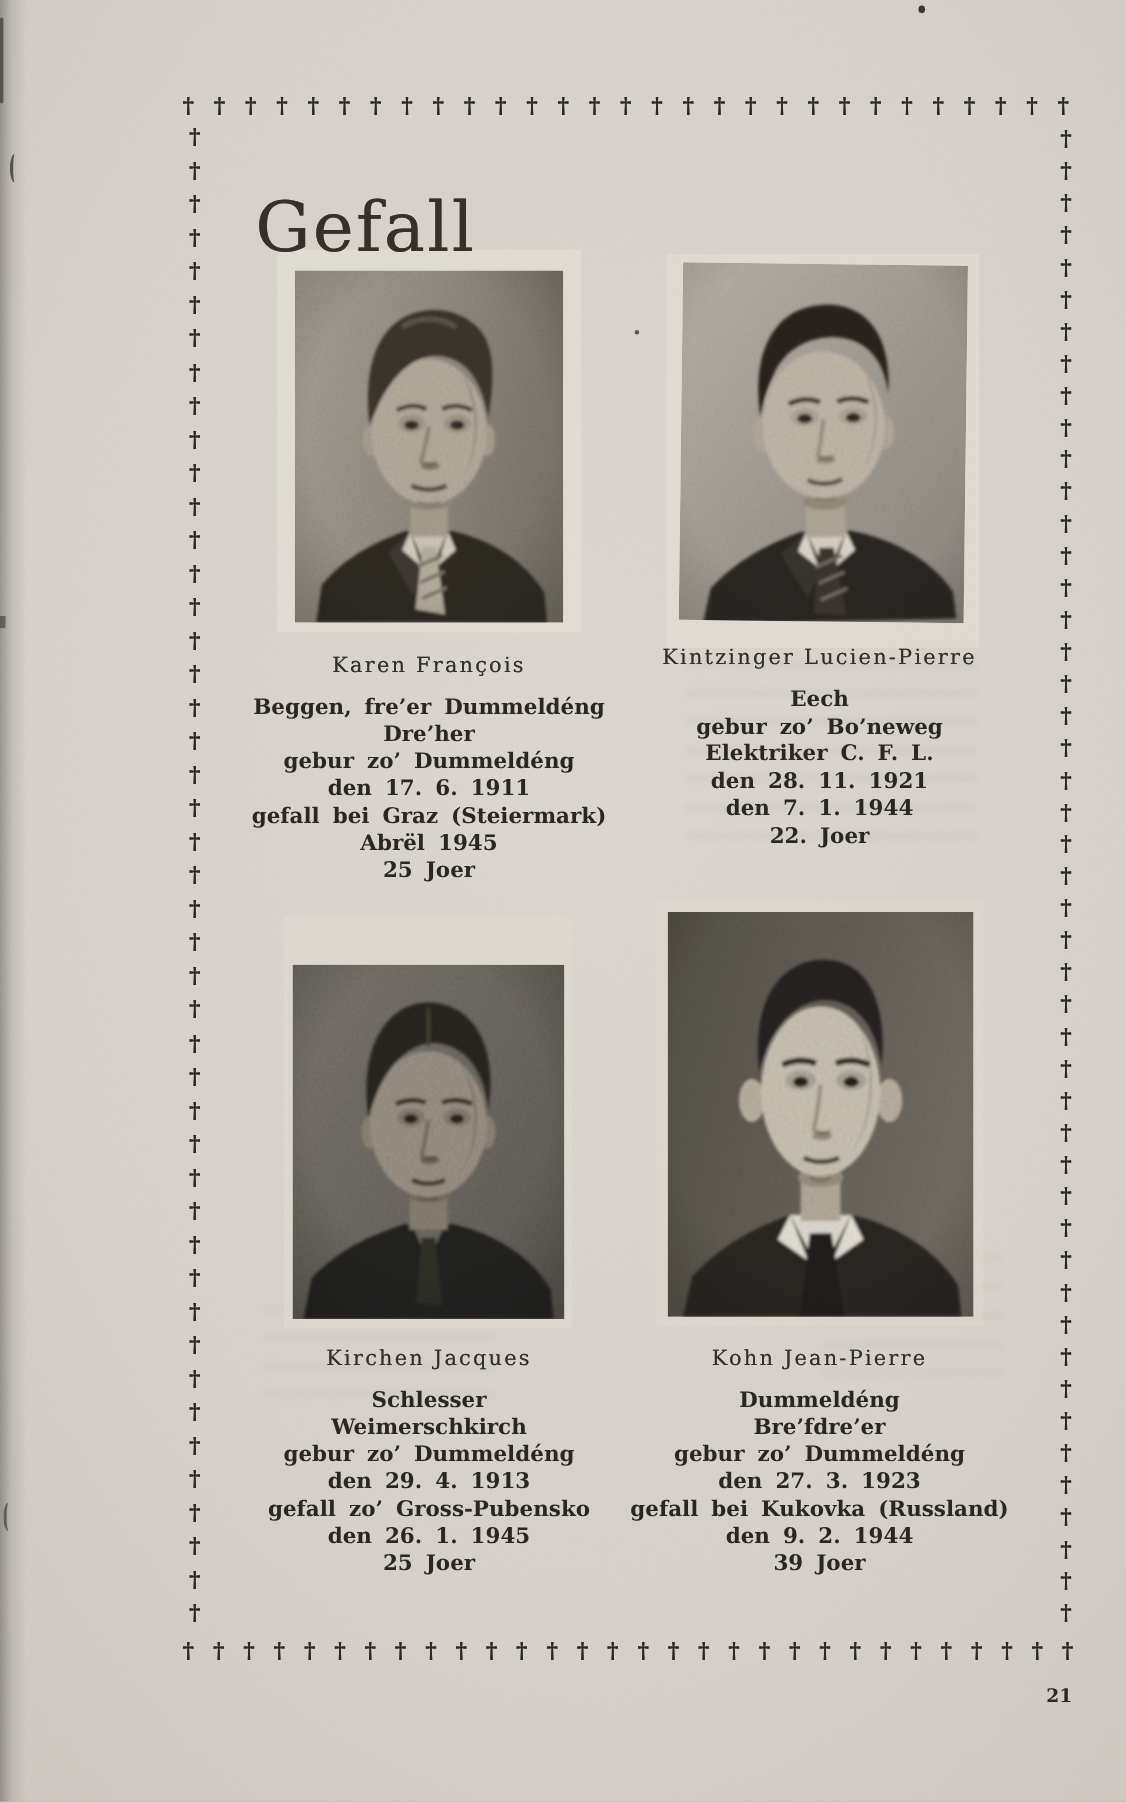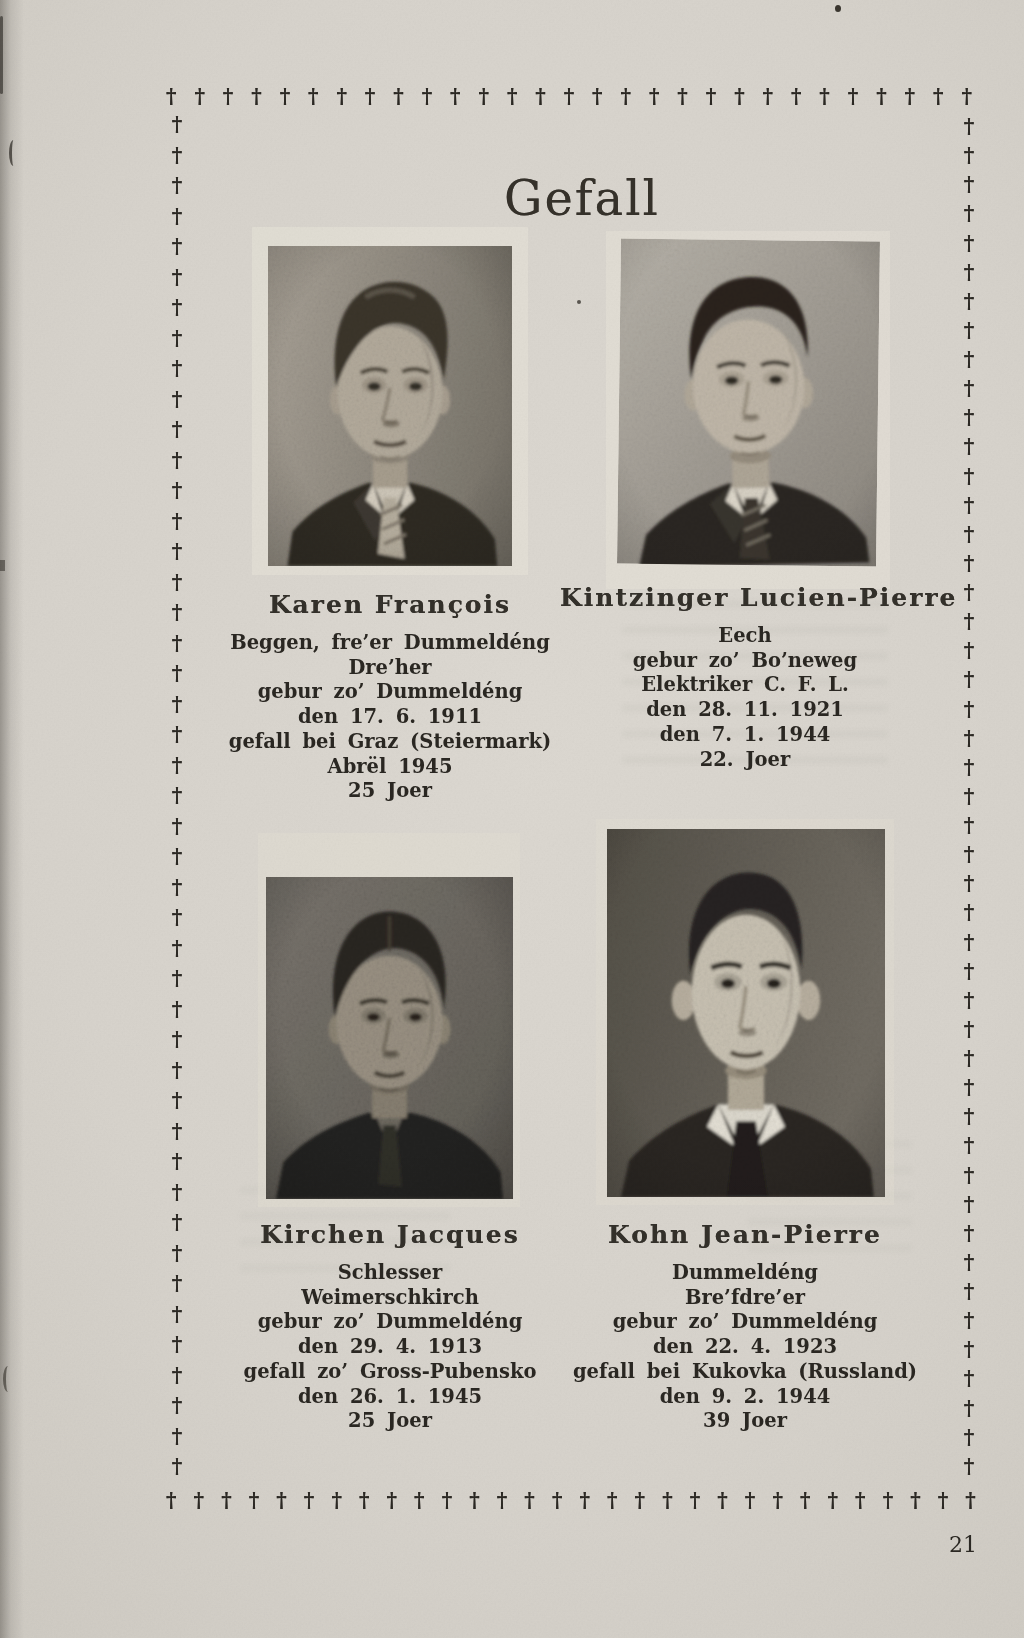--- a/index.html
+++ b/index.html
@@ -23,26 +23,26 @@
     text-shadow:0 0 0.5px rgba(43,40,35,.9);
   }
   .crosses-top    { left:166px; top:84px;  width:806px; height:26px; flex-direction:row; }
   .crosses-bottom { left:166px; top:1488px; width:810px; height:26px; flex-direction:row; }
   .crosses-left   { left:168px; top:112px; width:18px;  height:1366px; flex-direction:column; align-items:center; }
   .crosses-right  { left:959px; top:114px; width:20px;  height:1364px; flex-direction:column; align-items:center; }
 
   
   .title {
     left:232px; top:170px; width:700px; height:56px; margin:0;
-    text-align:center; font-size:48px; font-weight:400; letter-spacing:2px;
+    font-size:63px; font-weight:400; letter-spacing:2px;
     color:#35312a; z-index:4; text-shadow:0 0 0.6px rgba(50,46,40,.7);
   }
   .page-number {
     left:928px; top:1532px; width:70px; text-align:center;
-    font-size:22px; font-weight:400; color:#2b2823; z-index:4;
+    font-size:17px; font-weight:700; color:#2b2823; z-index:4;
   }
 
   
   .halo { z-index:1; }
   .halo-1 { left:252px; top:227px; width:276px; height:348px; background:rgba(231,227,217,.55); }
   .halo-2 { left:606px; top:231px; width:284px; height:358px; background:rgba(231,227,217,.48); }
   .halo-3 { left:258px; top:833px; width:262px; height:374px; background:rgba(226,221,209,.5); }
   .halo-4 { left:596px; top:819px; width:298px; height:386px; background:rgba(226,221,209,.42); }
 
   
@@ -54,21 +54,21 @@
   .photo-4 { left:607px; top:829px; width:278px; height:368px; }
 
   
   .entry { width:370px; text-align:center; z-index:4; }
   .entry-1 { left:205px; top:590px; }
   .entry-2 { left:560px; top:583px; }
   .entry-3 { left:205px; top:1220px; }
   .entry-4 { left:560px; top:1220px; }
   .entry .name {
     position:static; margin:0 0 11px 0;
-    font-size:25px; font-weight:700; letter-spacing:2px; line-height:30px;
+    font-size:19px; font-weight:400; letter-spacing:2px; line-height:30px;
     color:#33302a; text-shadow:0 0 0.5px rgba(50,46,40,.75);
     white-space:nowrap;
   }
   .entry .line {
     position:static; margin:0;
     font-size:19.5px; font-weight:700; line-height:24.7px;
     word-spacing:5px; color:#2a2722; white-space:nowrap;
   }
 
   
@@ -506,21 +506,21 @@
     <p class="line">gefall zo’ Gross-Pubensko</p>
     <p class="line">den 26. 1. 1945</p>
     <p class="line">25 Joer</p>
   </section>
 
   <section class="entry entry-4">
     <h2 class="name">Kohn Jean-Pierre</h2>
     <p class="line">Dummeldéng</p>
     <p class="line">Bre’fdre’er</p>
     <p class="line">gebur zo’ Dummeldéng</p>
-    <p class="line">den 22. 4. 1923</p>
+    <p class="line">den 27. 3. 1923</p>
     <p class="line">gefall bei Kukovka (Russland)</p>
     <p class="line">den 9. 2. 1944</p>
     <p class="line">39 Joer</p>
   </section>
 
   <div class="page-number">21</div>
 
   <svg class="grain-overlay">
     <filter id="pagegrain" x="0" y="0" width="100%" height="100%">
       <feTurbulence type="fractalNoise" baseFrequency="0.55" numOctaves="2" stitchTiles="stitch"></feTurbulence>

